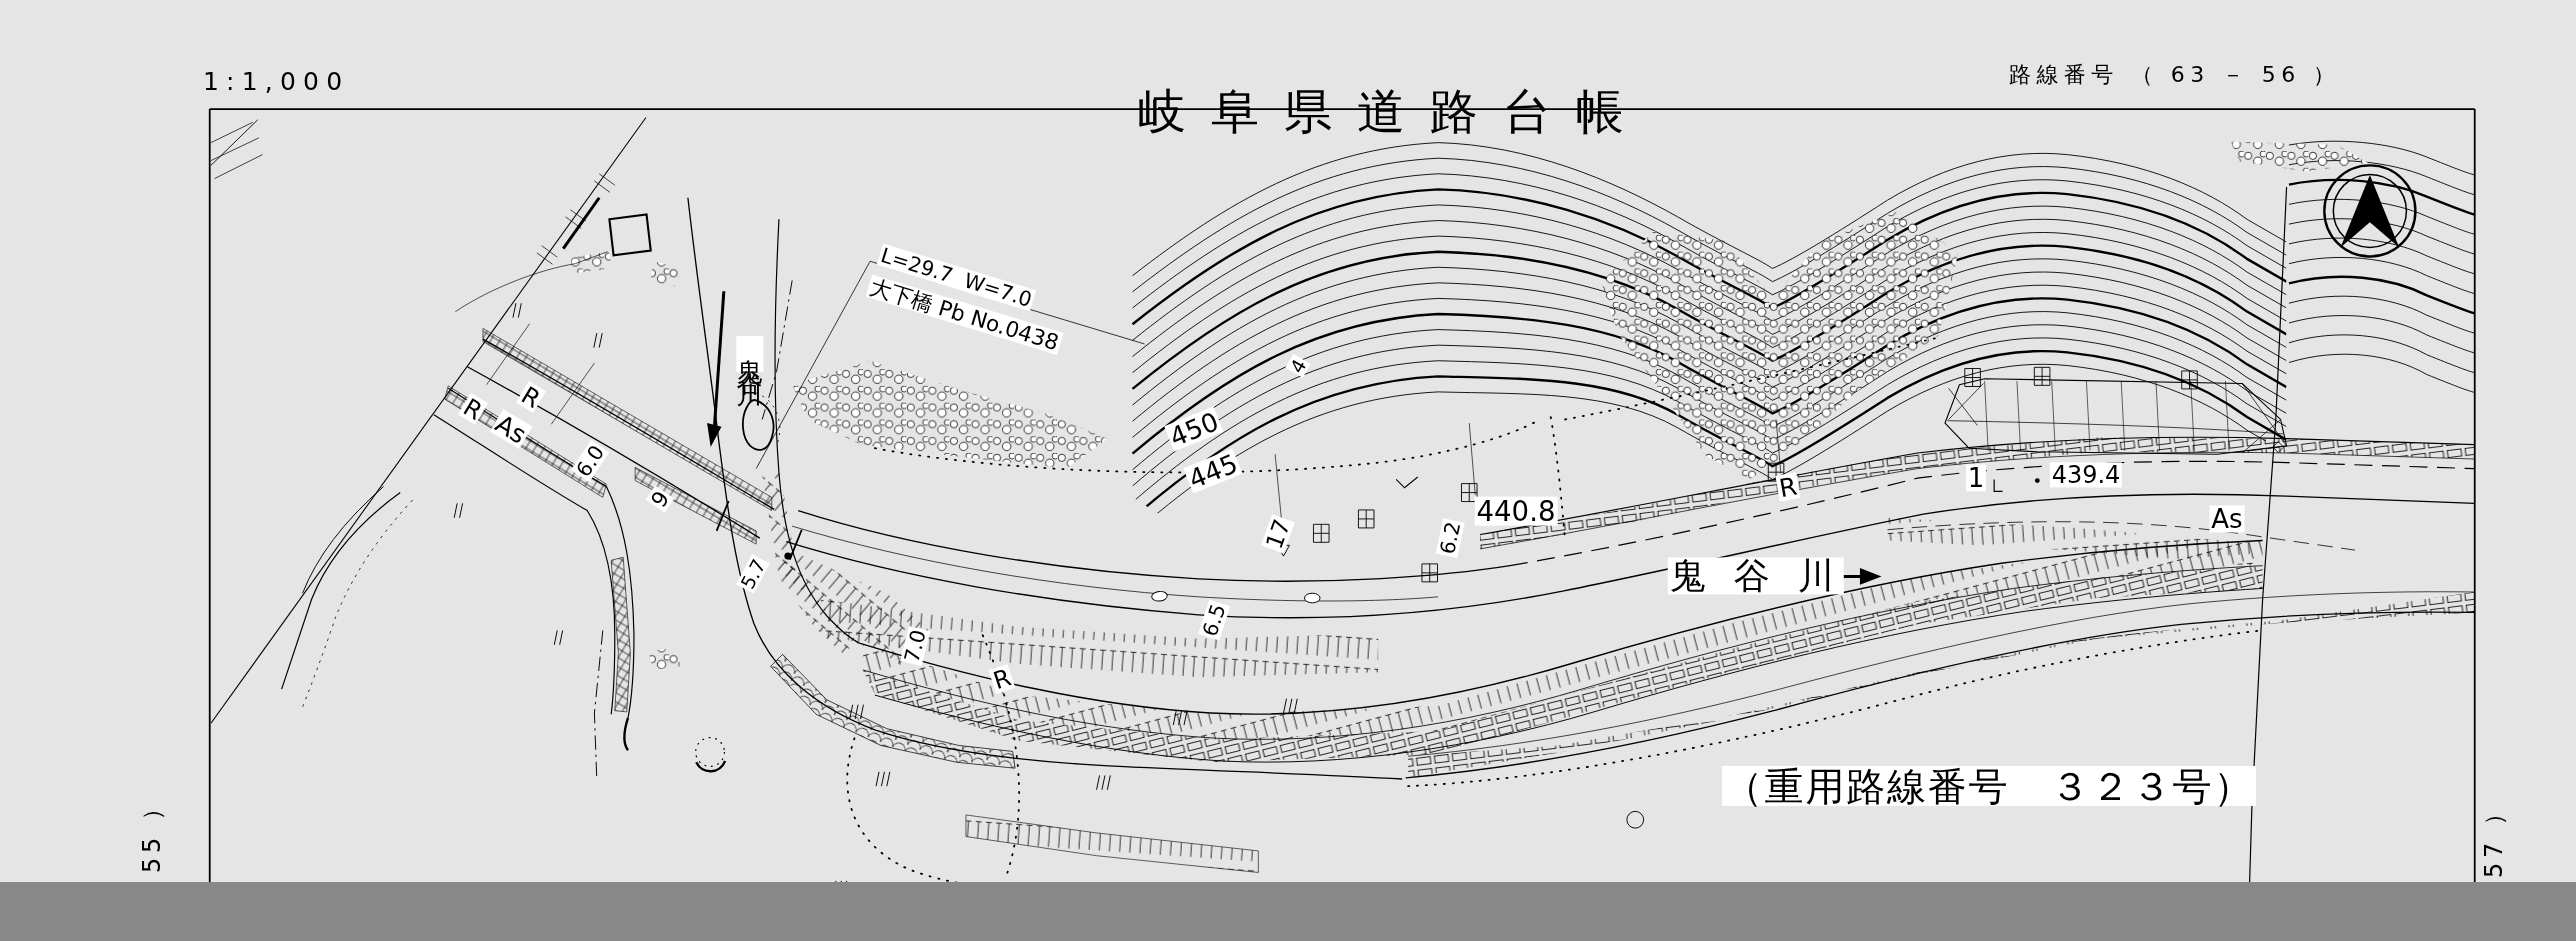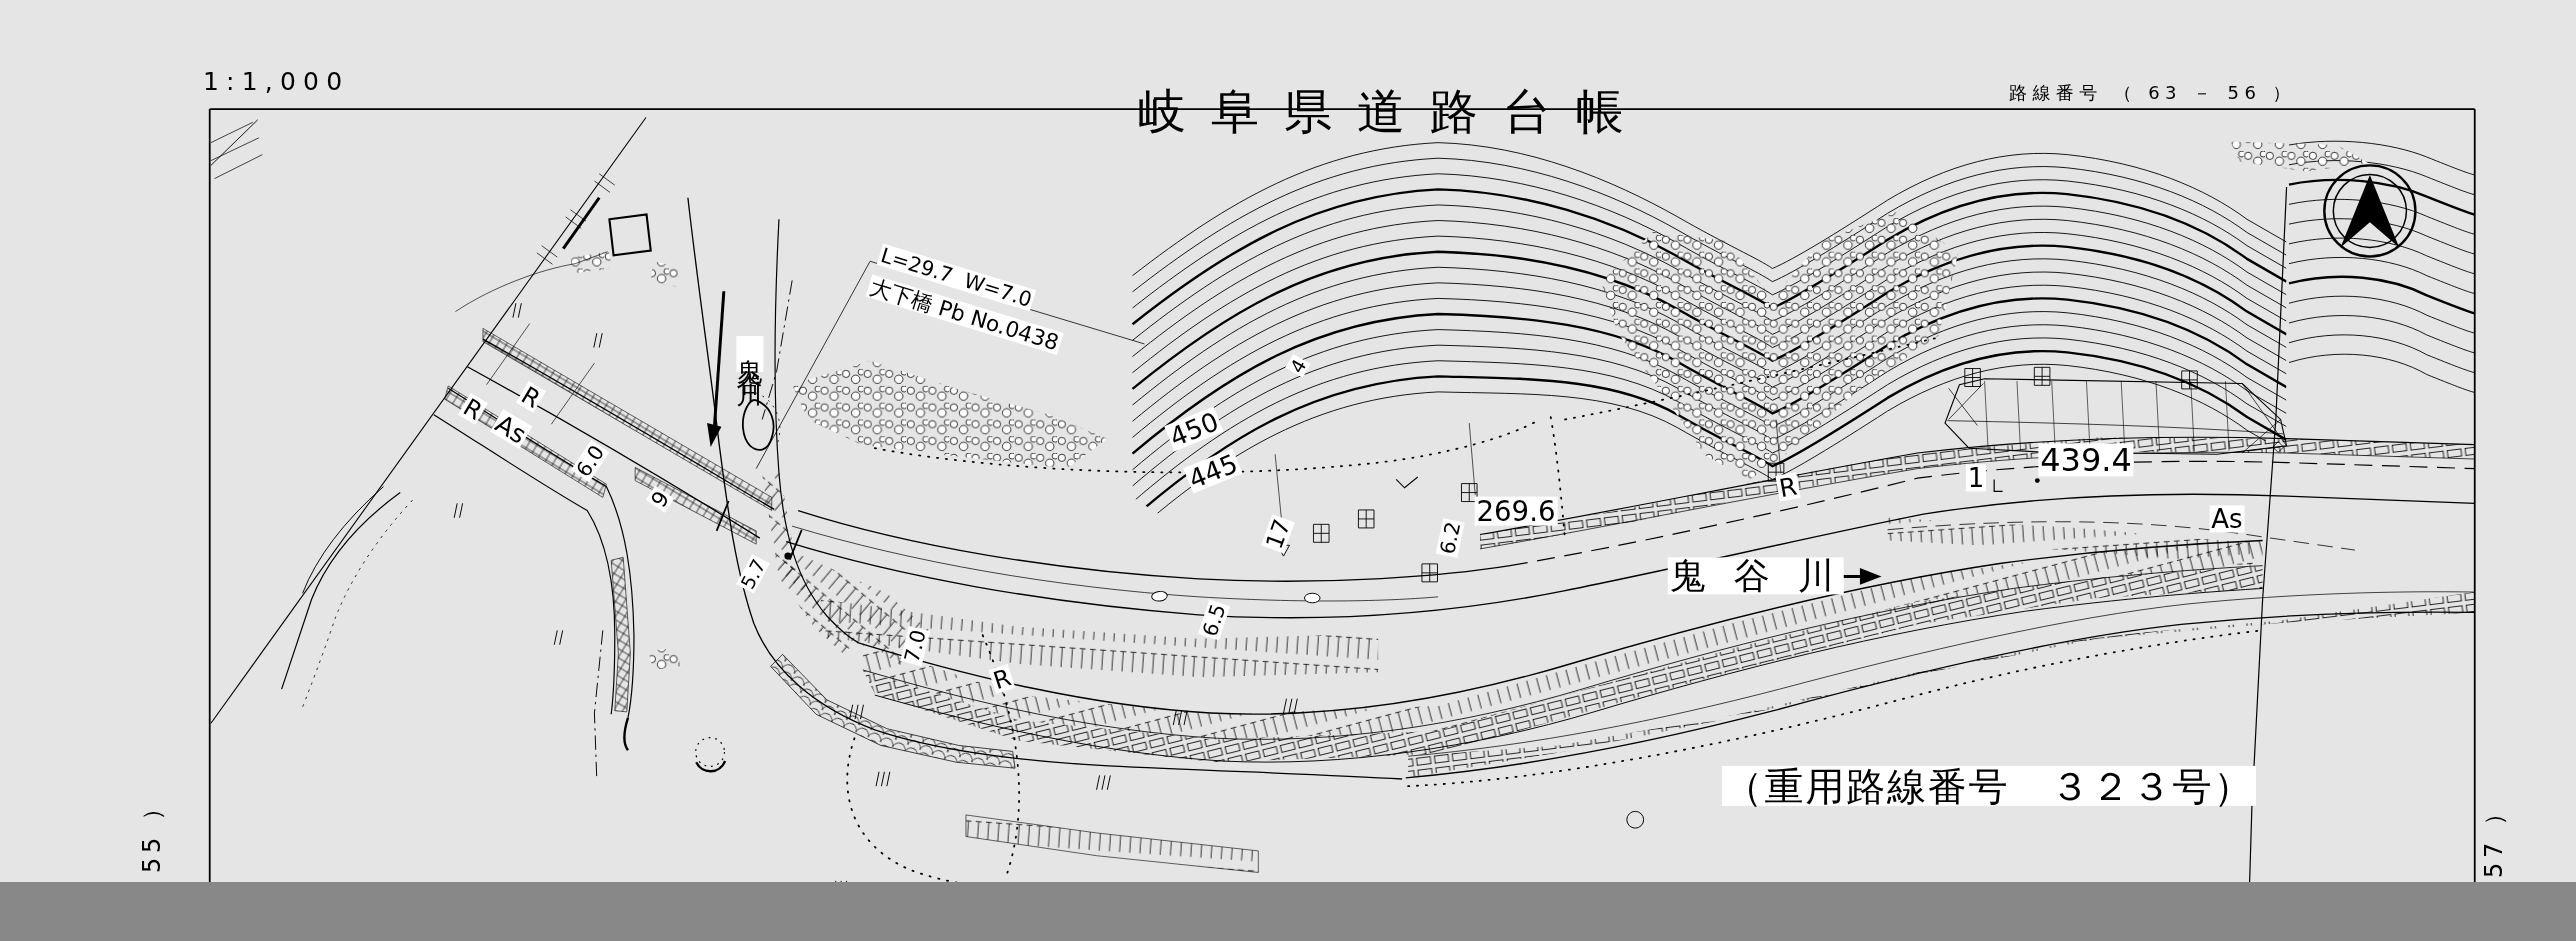--- a/index.html
+++ b/index.html
@@ -1,21 +1,21 @@
 <!DOCTYPE html>
 <html style="font-size:9.6px"><head>
 <meta charset="utf-8">
 <style>
   html,body{margin:0;padding:0;background:#888;}
   .sheet{position:relative;width:2576px;height:882px;background:#e5e5e5;overflow:hidden;
          font-family:"DejaVu Sans","Liberation Sans",sans-serif;color:#000;}
   #map-svg{position:absolute;left:0;top:0;width:2576px;height:942px;}
   .hdr-scale{position:absolute;left:203px;top:67px;font-size:25px;letter-spacing:7.2px;white-space:pre;}
   .hdr-title{position:absolute;left:1138px;top:40px;font-size:48px;letter-spacing:0.52em;white-space:pre;font-weight:500;margin-top:40px;}
-  .hdr-route{position:absolute;left:2009px;top:81px;font-size:18px;letter-spacing:5.4px;white-space:pre;}
+  .hdr-route{position:absolute;left:2009px;top:60px;font-size:22px;letter-spacing:5.4px;white-space:pre;}
   .ref{position:absolute;font-size:24px;letter-spacing:4.8px;white-space:pre;transform:translate(-50%,-50%) rotate(-90deg);}
   .ref-left{left:152px;top:853px;}
   .ref-right{left:2494px;top:858px;}
   .lab{position:absolute;background:#fff;line-height:1;white-space:pre;padding:0.6px 1.8px;}
   .lab.vert{writing-mode:vertical-rl;letter-spacing:10.8px;padding:1.8px 0.6px;}
   #anno{position:absolute;left:0;top:0;width:100%;height:100%;}
 </style>
 </head>
 <body>
 
@@ -226,22 +226,22 @@
       <circle cx="3400" cy="802" r="4" fill="#000"></circle>
       <path d="M2128,758 L2142,902 M2452,706 L2462,826 M2964,700 L2972,790" fill="none" stroke="#000" stroke-width="1.1"></path>
     </svg>
   <div id="anno">
       <div class="lab vert" style="left: 750px; top: 354px; font-size: 26px; transform: translate(-50%, -50%) rotate(0deg);">鬼谷川</div>
       <div class="lab" style="left: 1756px; top: 576px; font-size: 36px; letter-spacing: 8.4px; transform: translate(-50%, -50%) rotate(0deg);">鬼 谷 川</div>
       <div class="lab aleft" style="left: 880px; top: 243px; font-size: 20.4px; transform: rotate(17deg); transform-origin: left center;">L=29.7  W=7.0</div>
       <div class="lab aleft" style="left: 869px; top: 274px; font-size: 21.6px; transform: rotate(17deg); transform-origin: left center;">大下橋 Pb No.0438</div>
       <div class="lab" style="left: 1194px; top: 429px; font-size: 26px; transform: translate(-50%, -50%) rotate(-22deg);">450</div>
       <div class="lab" style="left: 1213px; top: 471px; font-size: 26px; transform: translate(-50%, -50%) rotate(-22deg);">445</div>
-      <div class="lab" style="left: 1516px; top: 511px; font-size: 27.6px; transform: translate(-50%, -50%) rotate(0deg);">269.6</div>
-      <div class="lab" style="left: 2086px; top: 460px; font-size: 32px; transform: translate(-50%, -50%) rotate(0deg);">439.4</div>
+      <div class="lab" style="left: 1516px; top: 511px; font-size: 27.6px; transform: translate(-50%, -50%) rotate(0deg);">440.8</div>
+      <div class="lab" style="left: 2086px; top: 475px; font-size: 24px; transform: translate(-50%, -50%) rotate(0deg);">439.4</div>
       <div class="lab" style="left: 473px; top: 409px; font-size: 24px; transform: translate(-50%, -50%) rotate(31deg);">R</div>
       <div class="lab" style="left: 511px; top: 429px; font-size: 25px; transform: translate(-50%, -50%) rotate(31deg);">As</div>
       <div class="lab" style="left: 531px; top: 397px; font-size: 24px; transform: translate(-50%, -50%) rotate(31deg);">R</div>
       <div class="lab" style="left: 1788px; top: 487px; font-size: 25px; transform: translate(-50%, -50%) rotate(-10deg);">R</div>
       <div class="lab" style="left: 2227px; top: 519px; font-size: 26px; transform: translate(-50%, -50%) rotate(0deg);">As</div>
       <div class="lab" style="left: 1002px; top: 679px; font-size: 24px; transform: translate(-50%, -50%) rotate(-18deg);">R</div>
       <div class="lab" style="left: 590px; top: 461px; font-size: 20.4px; transform: translate(-50%, -50%) rotate(-56deg);">6.0</div>
       <div class="lab" style="left: 660px; top: 499px; font-size: 21.6px; transform: translate(-50%, -50%) rotate(-56deg);">9</div>
       <div class="lab" style="left: 753px; top: 574px; font-size: 19px; transform: translate(-50%, -50%) rotate(-62deg);">5.7</div>
       <div class="lab" style="left: 915px; top: 646px; font-size: 20.4px; transform: translate(-50%, -50%) rotate(-76deg);">7.0</div>

